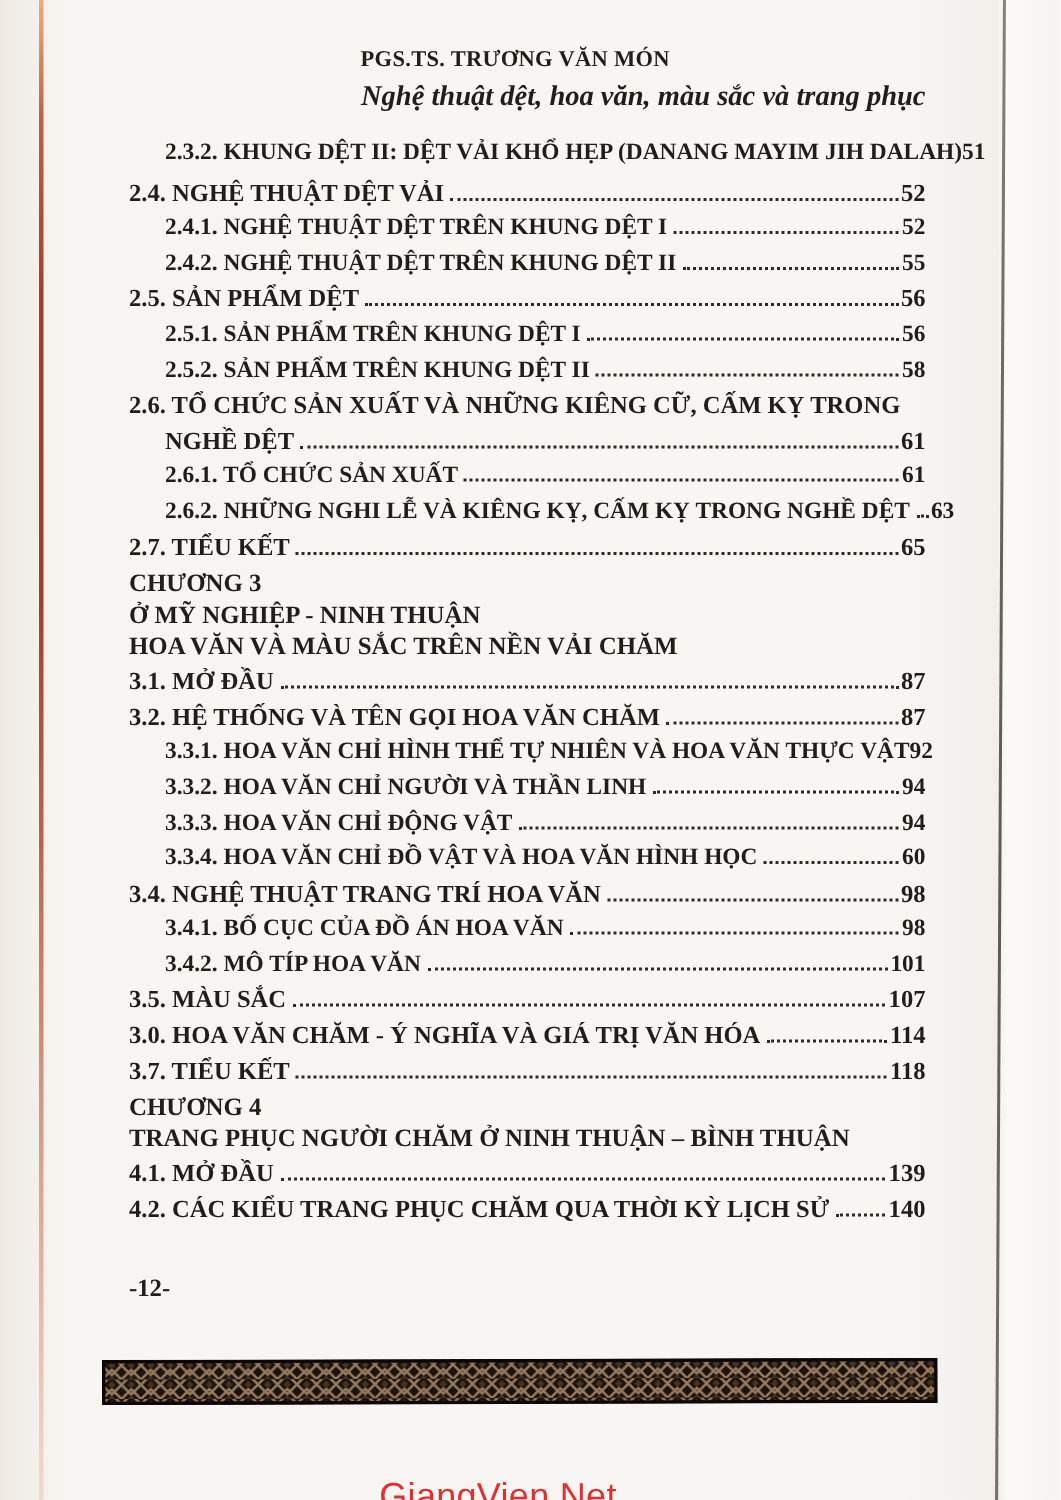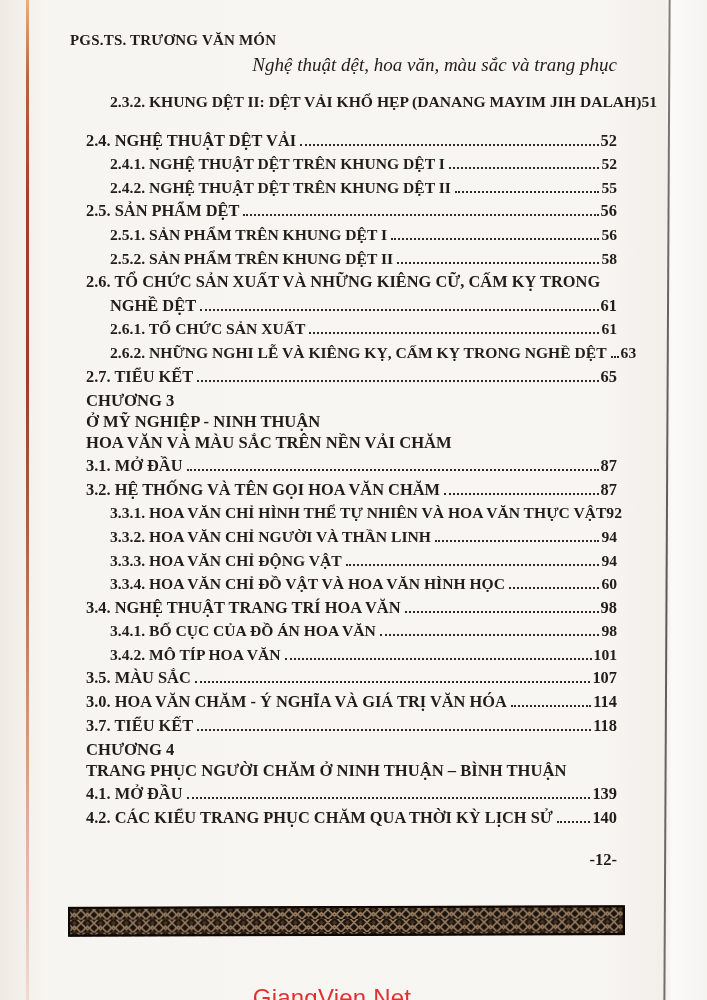--- a/index.html
+++ b/index.html
@@ -29,50 +29,50 @@
     transform: rotate(.3deg);
     opacity: .8;
   }
   .content {
     position: absolute; left: 0; top: 0; width: 707px;
     padding: 30px 90px 0 86px;
     box-sizing: border-box;
   }
   .author-line {
     font-size: 15px; font-weight: bold; letter-spacing: .2px;
-    margin-left: -16px; line-height: 20px;
+    margin-left: -16px; line-height: 20px; text-align: center;
   }
   .running-title {
-    font-size: 19px; font-weight: normal; font-style: italic;
+    font-size: 19px; font-weight: bold; font-style: italic;
     text-align: right; line-height: 24px; margin-top: 3px;
   }
   .toc-list { margin-top: 13px; }
   .toc-row {
     display: flex; align-items: baseline;
     line-height: 23.6px; font-weight: bold;
     font-size: 16.4px; white-space: nowrap;
   }
   .toc-row.lvl2 { padding-left: 24px; font-size: 15.6px; }
   .toc-row.cont { padding-left: 24px; }
   .toc-row.no-leader { justify-content: space-between; }
-  .toc-row.gap-top { margin-top: 15px; }
+  .toc-row.gap-top { margin-top: 3px; }
   .toc-label { white-space: nowrap; }
   .dots {
     flex: 1 1 auto; min-width: 8px;
     border-bottom: 2.2px dotted #2e2a26;
     margin: 0 2px 4px 4px;
   }
   .toc-page { white-space: nowrap; }
   .chapter-heading {
     text-align: left; font-weight: bold; font-size: 16.6px;
     line-height: 21px; padding: 2px 0 1px 0;
   }
   .page-number-line {
-    text-align: right; font-weight: bold; font-size: 16.5px;
-    margin-top: 21px;
+    text-align: left; font-weight: bold; font-size: 16.5px;
+    margin-top: 32px;
   }
   .band-wrap {
     position: absolute; left: 68px; top: 906px; width: 557px; height: 30px;
     transform: rotate(-.15deg);
   }
   .watermark {
     position: absolute; left: 0; top: 948px; width: 664px;
     text-align: center;
     font-family: "Liberation Sans", "DejaVu Sans", sans-serif;
     font-size: 24px; letter-spacing: .2px; margin-top: 36px;

